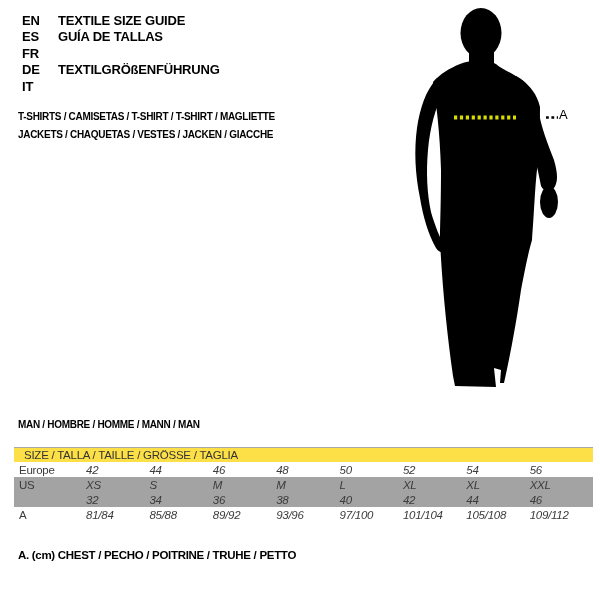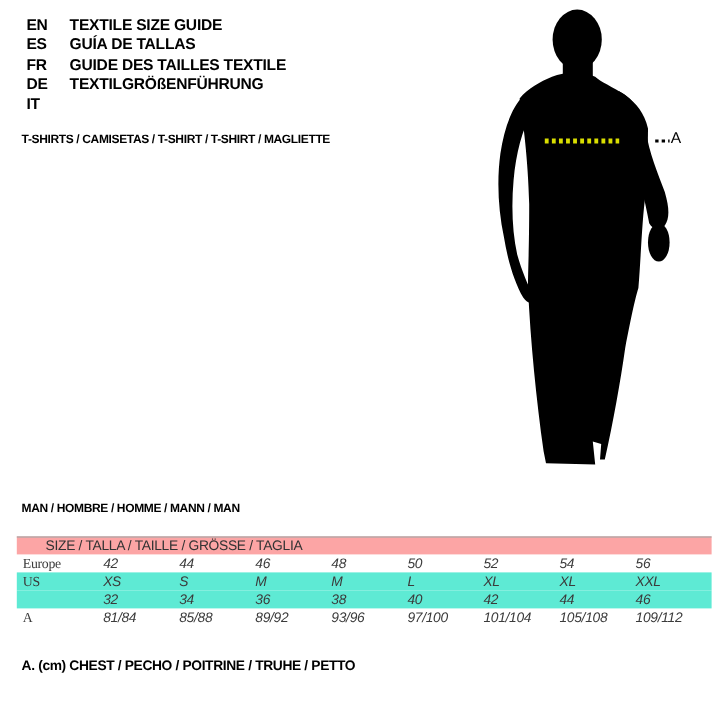--- a/index.html
+++ b/index.html
@@ -22,25 +22,25 @@
   
   .figure-wrap{position:absolute;left:398px;top:2px;width:200px;height:392px;}
   .figure-wrap svg{display:block;}
   .measure-label{position:absolute;left:559px;top:107px;font-size:13px;font-weight:500;letter-spacing:0;}
 
   
   .section-title{position:absolute;left:18px;top:419px;font-size:10px;font-weight:bold;letter-spacing:-0.3px;white-space:nowrap;}
 
   
   .size-table{position:absolute;left:14px;top:447px;width:579px;font-size:11.5px;letter-spacing:-0.25px;color:#3b3b3b;}
-  .t-header{height:15px;background:#fca5a5;border-top:1px solid #a8a8a8;display:flex;align-items:center;
-    padding-left:24px;box-sizing:border-box;color:#333;}
+  .t-header{height:15px;background:#fde047;border-top:1px solid #a8a8a8;display:flex;align-items:center;
+    padding-left:10px;box-sizing:border-box;color:#333;}
   .t-row{display:grid;grid-template-columns:72px repeat(8,1fr);height:15px;align-items:center;}
-  .t-row.shaded{background:#5eead4;}
-  .t-label{padding-left:5px;text-align:left;font-family:Liberation Serif, serif;}
+  .t-row.shaded{background:#a3a3a3;}
+  .t-label{padding-left:5px;text-align:left;}
   .t-cell{text-align:left;font-style:italic;}
 
   
   .footnote{position:absolute;left:18px;top:549px;font-size:11.5px;font-weight:bold;letter-spacing:-0.3px;white-space:nowrap;}
 </style>
 </head>
 <body>
 
 <div class="stage">
 
@@ -48,33 +48,33 @@
     <div class="lang-row">
       <span class="lang-code">EN</span>
       <span class="lang-label">TEXTILE SIZE GUIDE</span>
     </div>
     <div class="lang-row">
       <span class="lang-code">ES</span>
       <span class="lang-label">GUÍA DE TALLAS</span>
     </div>
     <div class="lang-row">
       <span class="lang-code">FR</span>
-      <span class="lang-label">GUIDE DES TAILLES TEXTILE</span>
     </div>
     <div class="lang-row">
       <span class="lang-code">DE</span>
       <span class="lang-label">TEXTILGRÖßENFÜHRUNG</span>
     </div>
     <div class="lang-row">
       <span class="lang-code">IT</span>
     </div>
   </div>
 
   <div class="categories">
     <div>T-SHIRTS / CAMISETAS / T-SHIRT / T-SHIRT / MAGLIETTE</div>
+    <div>JACKETS / CHAQUETAS / VESTES / JACKEN / GIACCHE</div>
   </div>
 
   <div class="figure-wrap">
     <svg width="200" height="392" viewBox="0 0 200 392" xmlns="http://www.w3.org/2000/svg">
       <g fill="#000000">
 
         <ellipse cx="83" cy="31" rx="20.5" ry="25"></ellipse>
 
         <rect x="71" y="42" width="25" height="28"></rect>
 

